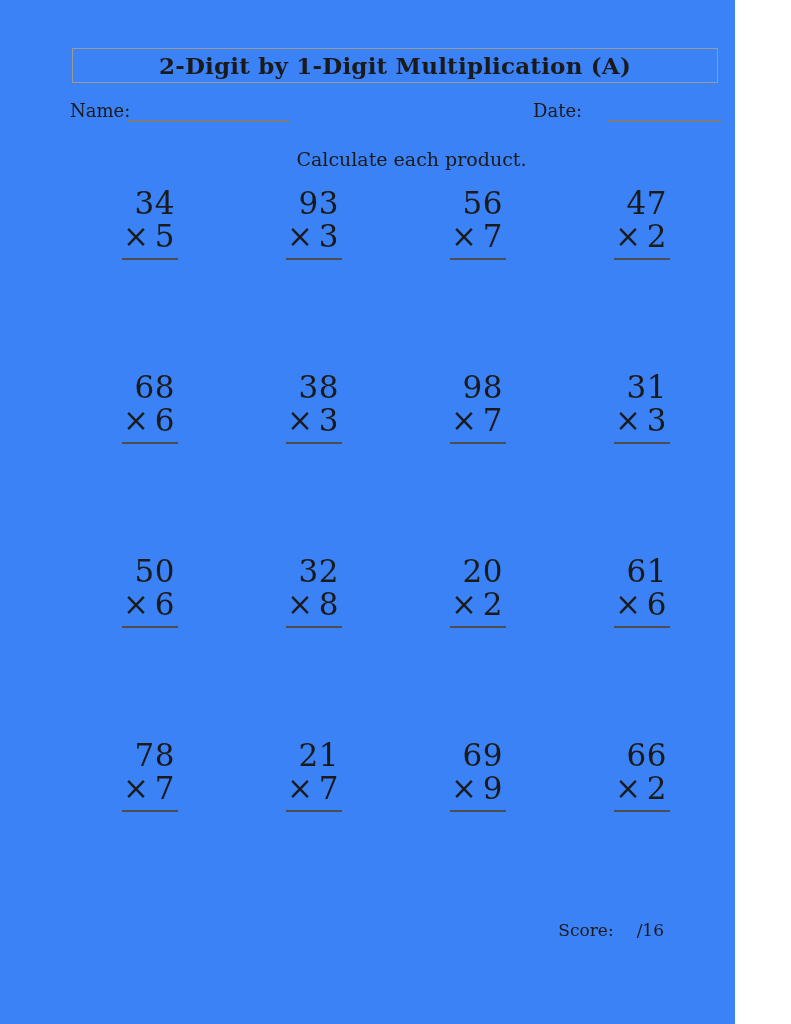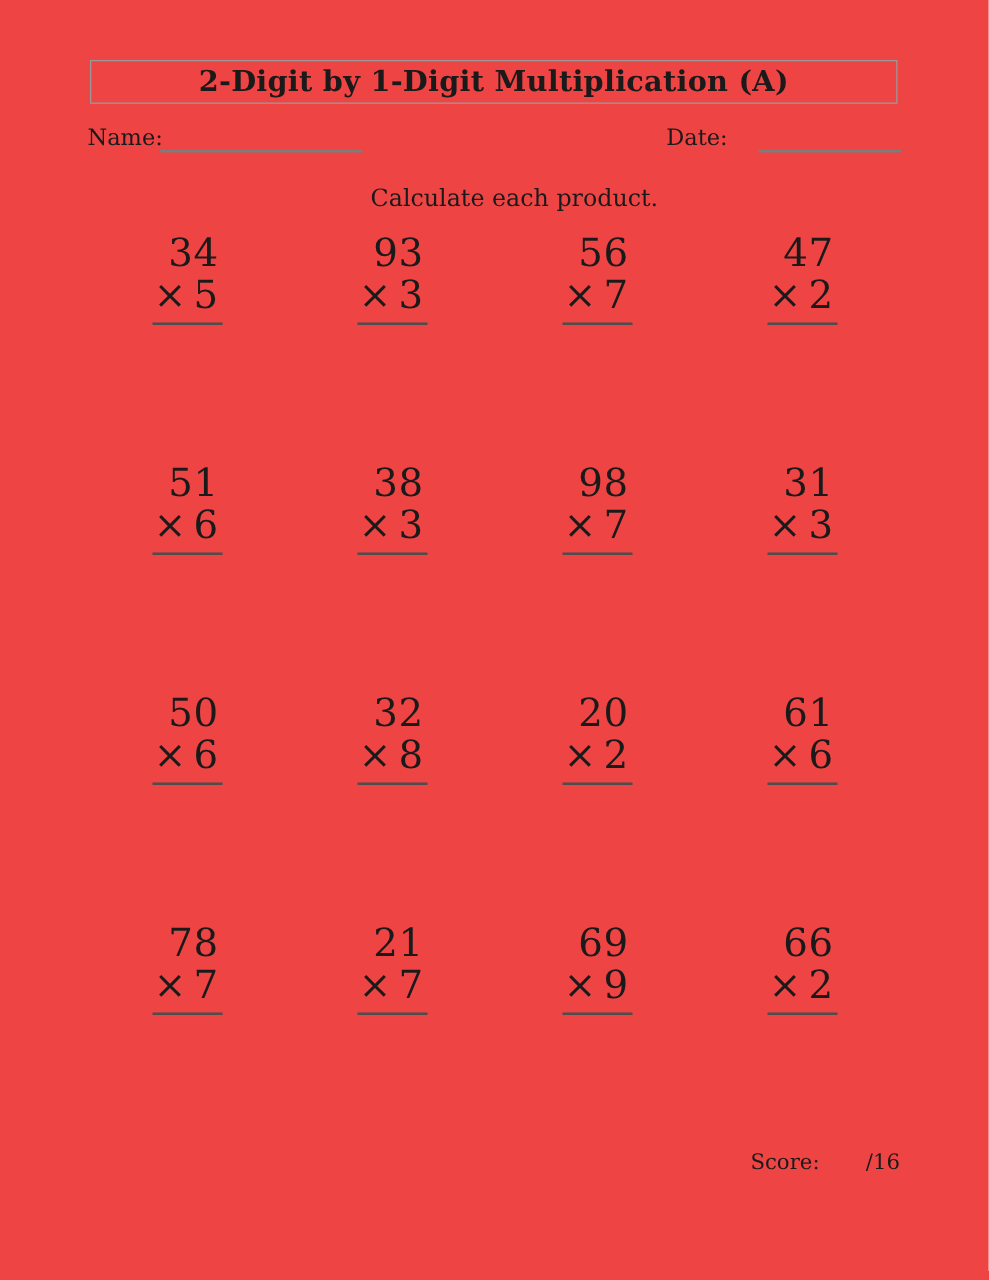--- a/index.html
+++ b/index.html
@@ -2,23 +2,23 @@
 <html><head>
 <meta charset="utf-8">
 <style>
   html, body {
     margin: 0;
     padding: 0;
     background: #ffffff;
   }
   .sheet {
     position: relative;
-    width: 791px;
+    width: 735px;
     height: 1024px;
-    background: #ef4444;
+    background: #3b82f6;
     font-family: "DejaVu Serif", serif;
     color: #1a1a1a;
     overflow: hidden;
   }
 
   
   .title-box {
     position: absolute;
     left: 72px;
     top: 48px;
@@ -118,21 +118,21 @@
   .answer-space {
     height: 34px;
   }
 
   
   .score-row {
     position: absolute;
     top: 920px;
     right: 71px;
     display: flex;
-    gap: 37px;
+    gap: 23px;
     font-size: 17px;
   }
 
   
   .footer-box {
     position: absolute;
     left: 72px;
     top: 958px;
     width: 646px;
     height: 25px;
@@ -198,21 +198,21 @@
     <div class="multiplicand">47</div>
     <div class="op-row">
       <span class="times-sign">×</span>
       <span class="multiplier">2</span>
     </div>
     <div class="answer-line"></div>
     <div class="answer-space"></div>
   </div>
 
   <div class="problem">
-    <div class="multiplicand">51</div>
+    <div class="multiplicand">68</div>
     <div class="op-row">
       <span class="times-sign">×</span>
       <span class="multiplier">6</span>
     </div>
     <div class="answer-line"></div>
     <div class="answer-space"></div>
   </div>
 
   <div class="problem">
     <div class="multiplicand">38</div>

